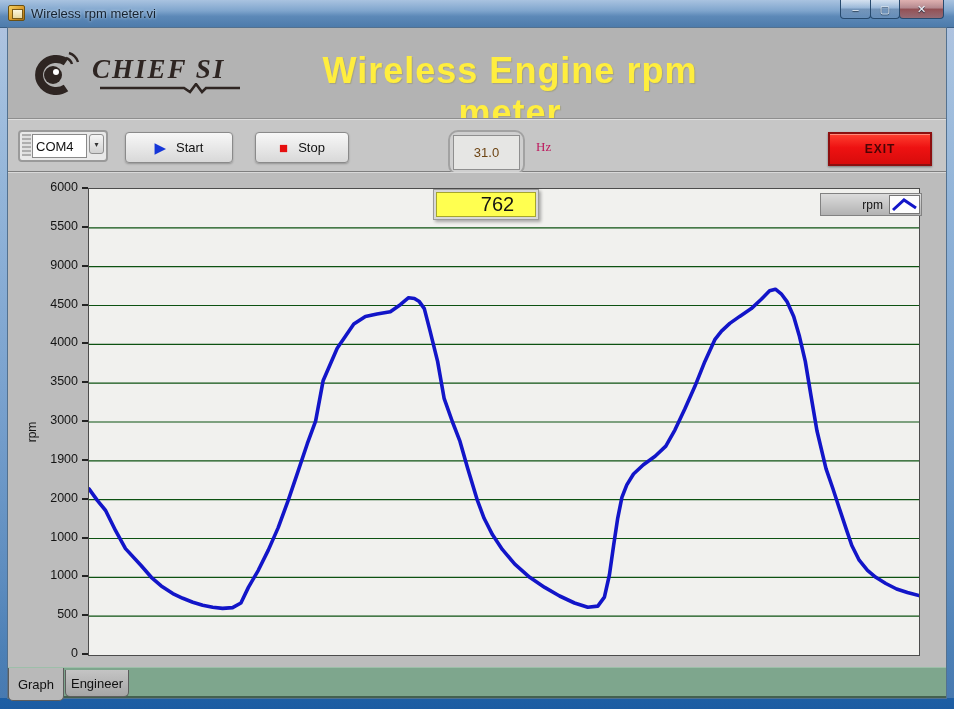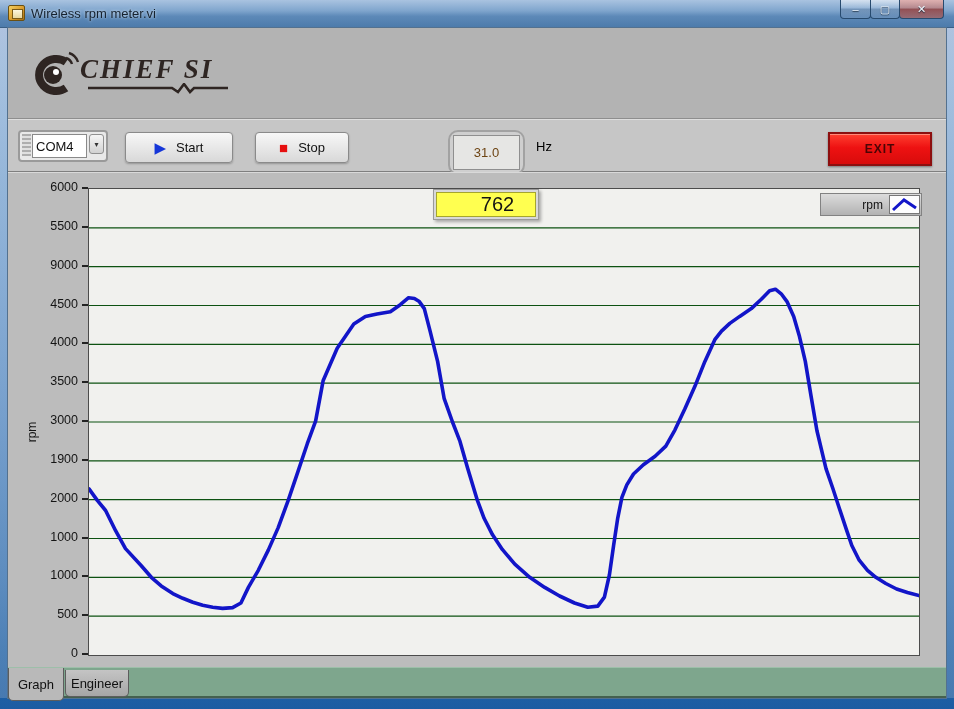--- a/index.html
+++ b/index.html
@@ -33,21 +33,21 @@
 
   .side-glass { position:absolute; top:28px; width:8px; height:670px;
     background:linear-gradient(180deg,rgba(160,190,220,.65),rgba(100,140,185,.6)); }
   .side-glass.left { left:0; } .side-glass.right { right:0; }
 
   .client { position:absolute; left:8px; top:28px; width:938px; height:670px;
     background:#b5b5b5; box-shadow:0 0 0 1px #53718f; }
 
   
   .header { position:absolute; left:0; top:0; width:938px; height:90px; background:#b3b3b3; }
-  .logo { position:absolute; left:16px; top:22px; display:flex; align-items:center; gap:0; }
+  .logo { position:absolute; left:16px; top:22px; display:flex; align-items:center; gap:12px; }
   .logo-text-wrap { display:flex; flex-direction:column; }
   .logo-text { font-family:"Liberation Serif", serif; font-weight:bold; font-style:italic;
     font-size:27px; letter-spacing:2px; color:#2e2522; line-height:1; }
   .main-title { position:absolute; left:262px; top:22px; width:480px; text-align:center;
     font-size:36px; font-weight:bold; color:#ffee3e; letter-spacing:1px;
     text-shadow:1px 1px 1px rgba(120,110,0,.25); }
 
   
   .controlbar { position:absolute; left:0; top:90px; width:938px; height:54px;
     background:#c6c6c6; border-top:1px solid #8e8e8e; border-bottom:1px solid #7f7f7f;
@@ -68,21 +68,21 @@
     justify-content:center; gap:10px; font-size:13px; color:#111; cursor:default; }
   .btn-start { left:117px; width:108px; }
   .btn-stop  { left:247px; width:94px; }
   .glyph-start { color:#1536d8; font-size:15px; line-height:1; }
   .glyph-stop  { color:#e60f0f; font-size:15px; line-height:1; }
   .freq { position:absolute; left:440px; top:11px; width:77px; height:45px;
     border:2px solid #a2a2a2; border-radius:10px; background:#cfcfcf; padding:3px; }
   .freq-inner { width:100%; height:100%; background:#e6e6e4; border:1px solid #8f8f8f;
     display:flex; align-items:center; justify-content:center;
     font-size:13px; color:#6d4413; }
-  .hz-label { position:absolute; left:528px; top:20px; font-size:13px; color:#000000; }
+  .hz-label { position:absolute; left:528px; top:20px; font-size:13px; color:#be185d;font-family:Liberation Serif, serif; }
   .btn-exit { position:absolute; left:820px; top:13px; width:104px; height:34px;
     background:linear-gradient(180deg,#ff4030 0%,#ee1212 45%,#d80b0b 100%);
     border:2px solid #8d0f0f; box-shadow:inset 0 1px 0 #ff8a7a, 0 1px 2px rgba(0,0,0,.4);
     display:flex; align-items:center; justify-content:center; font-size:12px;
     font-weight:bold; letter-spacing:1px; color:#4a0505; cursor:default; }
 
   
   .main { position:absolute; left:0; top:144px; width:938px; height:495px;
     background:#bcbcbc; border-top:1px solid #d9d9d9; }
   .plot-frame { position:absolute; left:80px; top:15px; width:832px; height:468px;
@@ -151,20 +151,21 @@
           <path d="M 42 8 A 9 9 0 0 1 48 14" fill="none" stroke="#2e2522" stroke-width="2.4"></path>
           <path d="M 45 3 A 14 14 0 0 1 54 12" fill="none" stroke="#2e2522" stroke-width="2.4"></path>
         </svg>
         <div class="logo-text-wrap">
           <span class="logo-text">CHIEF SI</span>
           <svg width="150" height="11" viewBox="0 0 150 11">
             <polyline points="8,5 92,5 98,9 104,1 110,9 114,5 148,5" fill="none" stroke="#2e2522" stroke-width="2.6"></polyline>
           </svg>
         </div>
       </div>
+      <div class="main-title">Wireless Engine rpm meter</div>
     </div>
 
     <div class="controlbar">
       <div class="combo">
         <div class="combo-glyph"></div>
         <div class="combo-field">COM4</div>
         <div class="combo-btn">
           <span>▾</span>
         </div>
       </div>

